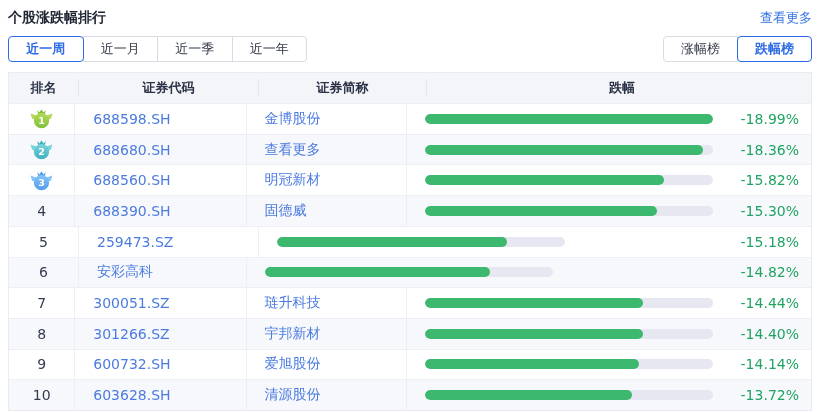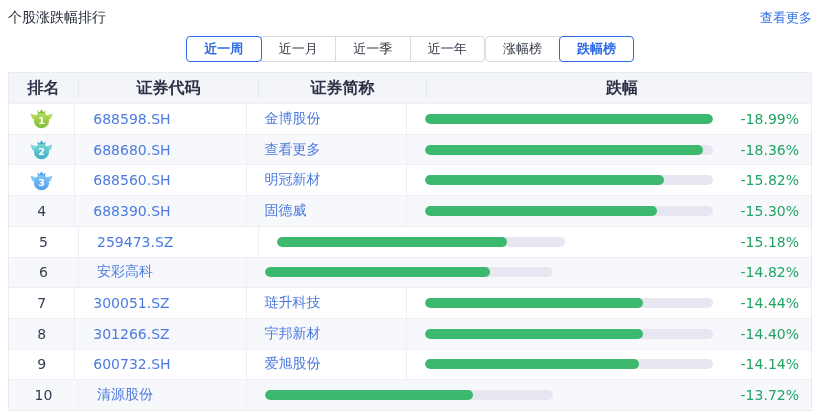--- a/index.html
+++ b/index.html
@@ -14,37 +14,37 @@
     --border:#e9ebf2;
     --border-light:#edeff4;
     --text-dark:#1f2433;
     --text-rank:#333c50;
   }
   *{box-sizing:border-box;margin:0;padding:0;}
   html,body{width:820px;height:413px;overflow:hidden;}
   body{background:#fff;font-family:"DejaVu Sans","Liberation Sans",sans-serif;}
 
   .header-row{display:flex;justify-content:space-between;align-items:center;padding:10px 8px 0 8px;height:26px;}
-  .page-title{font-size:14px;font-weight:normal;color:var(--text-dark);}
+  .page-title{font-size:14px;font-weight:bold;color:var(--text-dark);}
   .view-more{font-size:13px;color:var(--link-blue);cursor:pointer;margin-left:8px;}
 
-  .toolbar{display:flex;justify-content:center;align-items:center;margin-top:10px;padding:0 8px;height:26px;}
+  .toolbar{display:flex;justify-content:space-between;align-items:center;margin-top:10px;padding:0 8px;height:26px;}
   .seg-group{display:flex;}
   .seg{
     width:75.5px;height:26px;line-height:24px;text-align:center;font-size:13px;color:#333a47;
     background:#fff;border:1px solid #d9dce3;margin-left:-1px;cursor:pointer;position:relative;
   }
   .seg:first-child{margin-left:0;border-radius:4px 0 0 4px;}
   .seg:last-child{border-radius:0 4px 4px 0;}
   .seg.active{border:1px solid var(--accent);border-radius:4px;color:var(--accent);font-weight:bold;z-index:2;}
   .seg-group.right .seg{width:75px;}
 
   .rank-table{margin:10px 8px 0 8px;border:1px solid var(--border);height:339px;display:flex;flex-direction:column;}
   .t-head{display:flex;height:30px;background:var(--header-bg);align-items:center;flex:0 0 30px;}
-  .t-head .cell{font-size:16px;font-weight:bold;color:#2b3247;text-align:center;border-right:1px solid #e4e6ee;height:18px;line-height:18px;}
+  .t-head .cell{font-size:13px;font-weight:bold;color:#2b3247;text-align:center;border-right:1px solid #e4e6ee;height:18px;line-height:18px;}
   .t-head .cell:last-child{border-right:none;}
   .t-body{flex:1;display:flex;flex-direction:column;}
   .t-row{display:flex;flex:1;align-items:center;border-top:1px solid var(--border-light);background:#fff;}
   .t-row.alt{background:var(--row-alt);}
   .cell{height:100%;display:flex;align-items:center;}
   .c-rank{width:70px;justify-content:center;font-size:14px;color:var(--text-rank);border-right:1px solid var(--border-light);}
   .c-code{width:180px;padding-left:18px;font-size:14px;color:var(--text-blue);border-right:1px solid var(--border-light);cursor:pointer;}
   .c-name{width:168px;padding-left:18px;font-size:14px;color:var(--text-blue);border-right:1px solid var(--border-light);cursor:pointer;}
   .c-change{flex:1;padding:0 12px 0 18px;border-right:none;}
   .t-head .c-rank,.t-head .c-code,.t-head .c-name{padding-left:0;justify-content:center;display:flex;}
@@ -216,20 +216,21 @@
     <div class="cell c-name">爱旭股份</div>
     <div class="cell c-change">
       <div class="bar-track">
         <div class="bar-fill" style="width: 74.5%;"></div>
       </div>
       <div class="pct">-14.14%</div>
     </div>
   </div>
       <div class="t-row alt">
     <div class="cell c-rank">10</div>
+    <div class="cell c-code">603628.SH</div>
     <div class="cell c-name">清源股份</div>
     <div class="cell c-change">
       <div class="bar-track">
         <div class="bar-fill" style="width: 72.2%;"></div>
       </div>
       <div class="pct">-13.72%</div>
     </div>
   </div>
     </div>
 </div>

